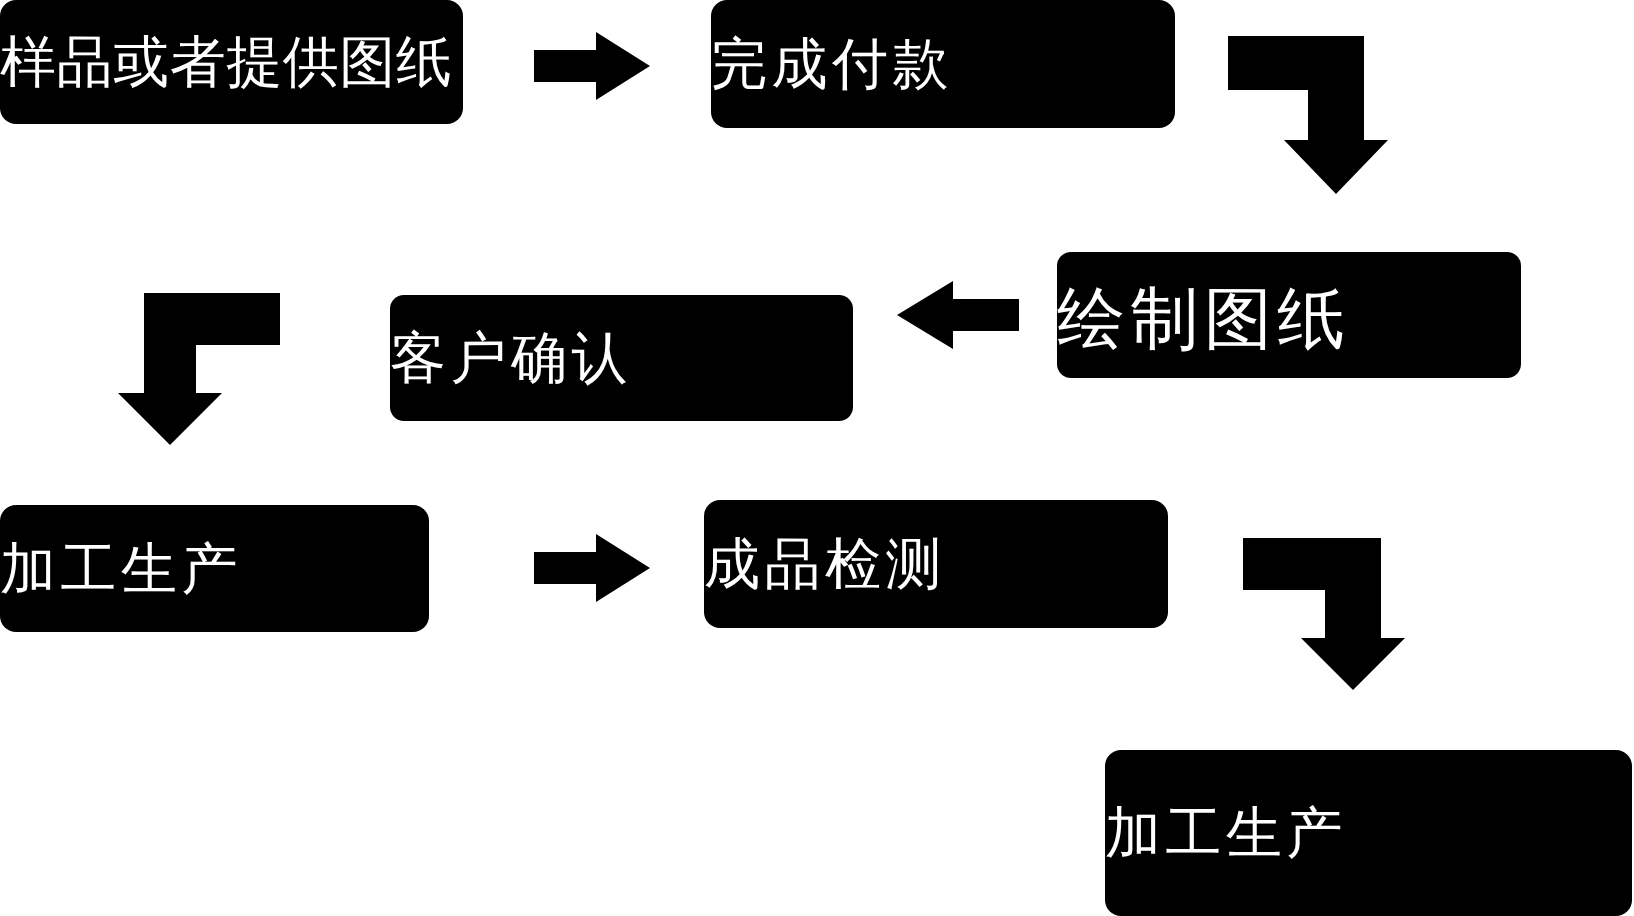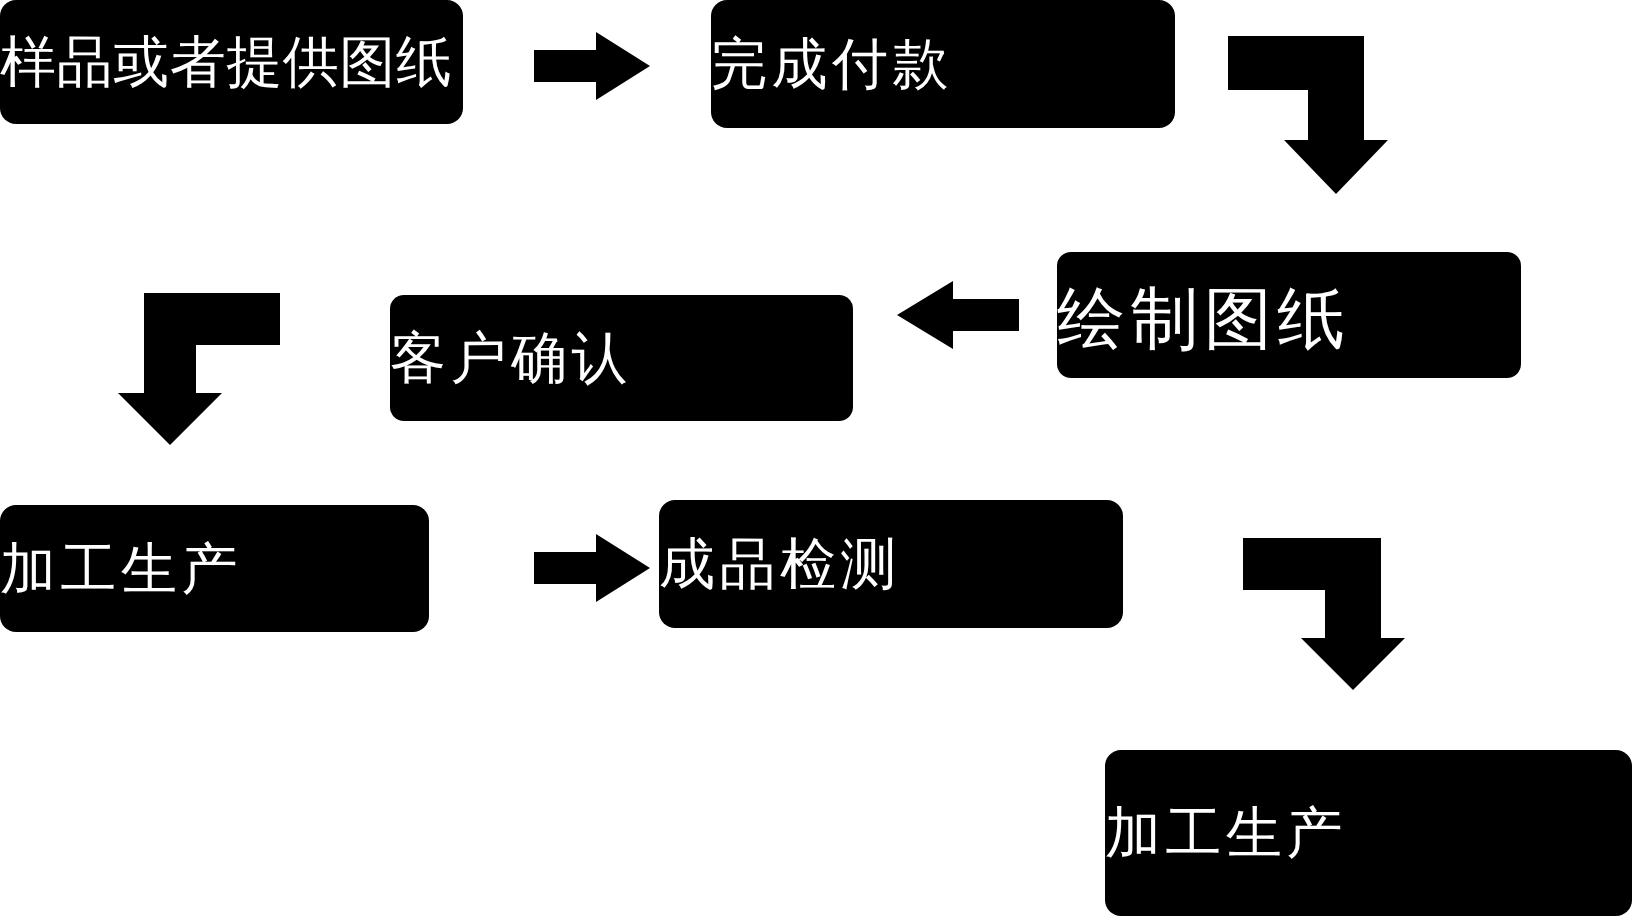--- a/index.html
+++ b/index.html
@@ -32,21 +32,21 @@
     white-space: nowrap;
     line-height: 1;
     text-align: center;
   }
   
   #node-sample       { left: 0px;    top: 0px;   width: 463px; height: 124px; border-radius: 16px; }
   #node-payment      { left: 711px;  top: 0px;   width: 464px; height: 128px; border-radius: 16px; }
   #node-drawing      { left: 1057px; top: 252px; width: 464px; height: 126px; border-radius: 14px; }
   #node-confirm      { left: 390px;  top: 252px; width: 463px; height: 126px; border-radius: 14px; margin-top: 43px; }
   #node-production   { left: 0px;    top: 505px; width: 429px; height: 127px; border-radius: 16px; }
-  #node-inspection   { left: 659px;  top: 500px; width: 464px; height: 128px; border-radius: 16px; }
+  #node-inspection   { left: 704px;  top: 500px; width: 464px; height: 128px; border-radius: 16px; }
   #node-shipment     { left: 1105px; top: 750px; width: 527px; height: 166px; border-radius: 16px; }
 
   #node-sample     .node-label { font-size: 56px; letter-spacing: 0.01em; }
   #node-payment    .node-label { font-size: 56px; font-family: Liberation Serif, serif; }
   #node-drawing    .node-label { font-size: 68px; margin-top: 6px; }
   #node-confirm    .node-label { font-size: 56px; }
   #node-production .node-label { font-size: 56px; }
   #node-inspection .node-label { font-size: 56px; }
   #node-shipment   .node-label { font-size: 56px; }
 

